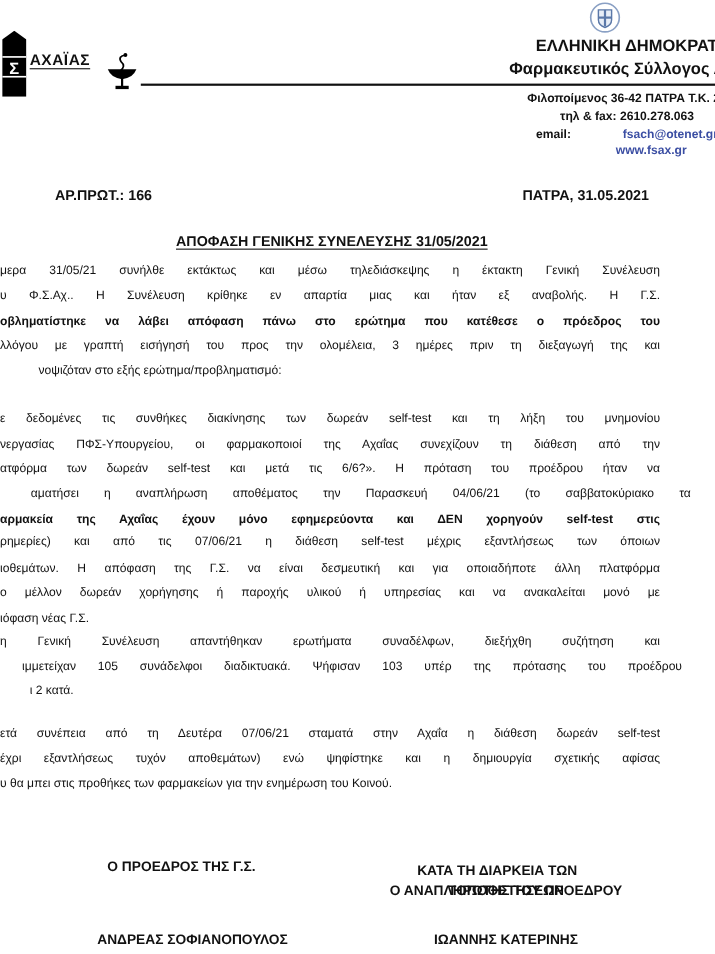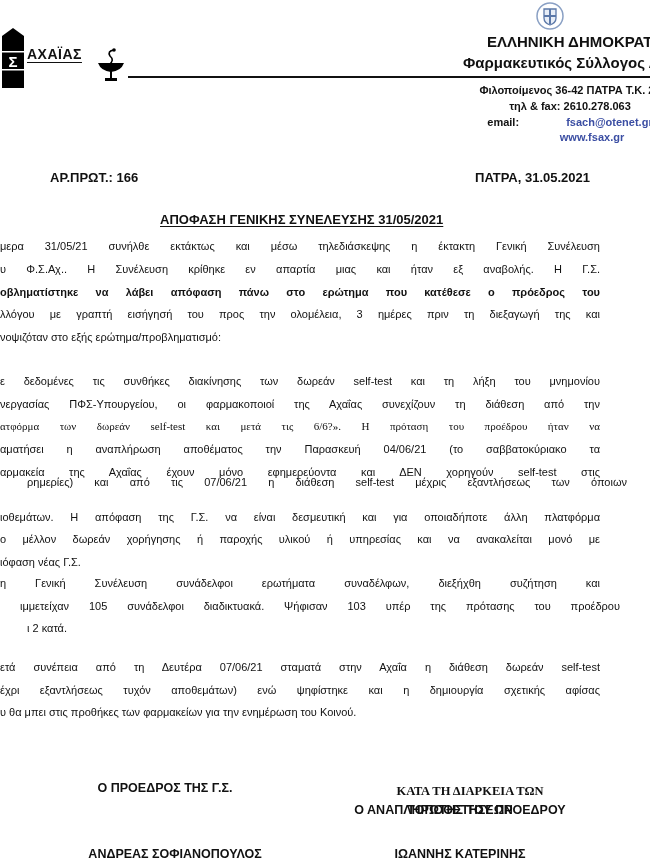--- a/index.html
+++ b/index.html
@@ -71,46 +71,46 @@
 
 <div id="prot" class="abs">ΑΡ.ΠΡΩΤ.: 166</div>
 <div id="place-date" class="abs">ΠΑΤΡΑ, 31.05.2021</div>
 <div id="doc-title" class="abs">ΑΠΟΦΑΣΗ ΓΕΝΙΚΗΣ ΣΥΝΕΛΕΥΣΗΣ 31/05/2021</div>
 
 <div>
   <div class="line" style="top:238px;">μερα 31/05/21 συνήλθε εκτάκτως και μέσω τηλεδιάσκεψης η έκτακτη Γενική Συνέλευση</div>
   <div class="line" style="top:261px;">υ Φ.Σ.Αχ.. Η Συνέλευση κρίθηκε εν απαρτία μιας και ήταν εξ αναβολής. Η Γ.Σ.</div>
   <div class="line" style="top:284px;font-weight:bold;">οβληματίστηκε να λάβει απόφαση πάνω στο ερώτημα που κατέθεσε ο πρόεδρος του</div>
   <div class="line" style="top:306px;">λλόγου με γραπτή εισήγησή του προς την ολομέλεια, 3 ημέρες πριν τη διεξαγωγή της και</div>
-  <div class="line last" style="top:329px;">νοψιζόταν στο εξής ερώτημα/προβληματισμό:</div>
+  <div class="line last" style="top:329px;padding-left:35px;">νοψιζόταν στο εξής ερώτημα/προβληματισμό:</div>
 </div>
 
 <div>
   <div class="line" style="top:373px;">ε δεδομένες τις συνθήκες διακίνησης των δωρεάν self-test και τη λήξη του μνημονίου</div>
   <div class="line" style="top:396px;">νεργασίας ΠΦΣ-Υπουργείου, οι φαρμακοποιοί της Αχαΐας συνεχίζουν τη διάθεση από την</div>
-  <div class="line" style="top:418px;font-family:Liberation Serif, serif;">ατφόρμα των δωρεάν self-test και μετά τις 6/6?». Η πρόταση του προέδρου ήταν να</div>
-  <div class="line" style="top:441px;">αματήσει η αναπλήρωση αποθέματος την Παρασκευή 04/06/21 (το σαββατοκύριακο τα</div>
-  <div class="line" style="top:464px;">αρμακεία της Αχαΐας έχουν μόνο εφημερεύοντα και ΔΕΝ χορηγούν self-test στις</div>
-  <div class="line" style="top:474px;padding-left:27px;">ρημερίες) και από τις 07/06/21 η διάθεση self-test μέχρις εξαντλήσεως των όποιων</div>
+  <div class="line" style="top:418px;">ατφόρμα των δωρεάν self-test και μετά τις 6/6?». Η πρόταση του προέδρου ήταν να</div>
+  <div class="line" style="top:441px;padding-left:28px;">αματήσει η αναπλήρωση αποθέματος την Παρασκευή 04/06/21 (το σαββατοκύριακο τα</div>
+  <div class="line" style="top:464px;font-weight:bold;">αρμακεία της Αχαΐας έχουν μόνο εφημερεύοντα και ΔΕΝ χορηγούν self-test στις</div>
+  <div class="line" style="top:484px;">ρημερίες) και από τις 07/06/21 η διάθεση self-test μέχρις εξαντλήσεως των όποιων</div>
   <div class="line" style="top:509px;">ιοθεμάτων. Η απόφαση της Γ.Σ. να είναι δεσμευτική και για οποιαδήποτε άλλη πλατφόρμα</div>
   <div class="line" style="top:531px;">ο μέλλον δωρεάν χορήγησης ή παροχής υλικού ή υπηρεσίας και να ανακαλείται μονό με</div>
   <div class="line last" style="top:554px;">ιόφαση νέας Γ.Σ.</div>
 </div>
 
 <div>
-  <div class="line" style="top:575px;">η Γενική Συνέλευση συνάδελφοι ερωτήματα συναδέλφων, διεξήχθη συζήτηση και</div>
+  <div class="line" style="top:575px;">η Γενική Συνέλευση απαντήθηκαν ερωτήματα συναδέλφων, διεξήχθη συζήτηση και</div>
   <div class="line" style="top:598px;padding-left:20px;">ιμμετείχαν 105 συνάδελφοι διαδικτυακά. Ψήφισαν 103 υπέρ της πρότασης του προέδρου</div>
   <div class="line last" style="top:620px;padding-left:27px;">ι 2 κατά.</div>
 </div>
 
 <div>
   <div class="line" style="top:659px;">ετά συνέπεια από τη Δευτέρα 07/06/21 σταματά στην Αχαΐα η διάθεση δωρεάν self-test</div>
   <div class="line" style="top:682px;">έχρι εξαντλήσεως τυχόν αποθεμάτων) ενώ ψηφίστηκε και η δημιουργία σχετικής αφίσας</div>
   <div class="line last" style="top:704px;">υ θα μπει στις προθήκες των φαρμακείων για την ενημέρωση του Κοινού.</div>
 </div>
 
 <div class="sig" style="left:70px; top:781px; width:190px;">Ο ΠΡΟΕΔΡΟΣ ΤΗΣ Γ.Σ.</div>
 <div class="sig" style="left:60px; top:847px; width:230px;">ΑΝΔΡΕΑΣ ΣΟΦΙΑΝΟΠΟΥΛΟΣ</div>
 
 <div class="sig" style="left:340px; top:803px; width:240px;">Ο ΑΝΑΠΛΗΡΩΤΗΣ ΤΟΥ ΠΡΟΕΔΡΟΥ</div>
-<div class="sig" style="left:350px; top:784px; width:240px;font-family:Liberation Serif, serif;">ΚΑΤΑ ΤΗ ΔΙΑΡΚΕΙΑ ΤΩΝ</div>
+<div class="sig" style="left:332px; top:784px; width:240px;">ΚΑΤΑ ΤΗ ΔΙΑΡΚΕΙΑ ΤΩΝ</div>
 <div class="sig" style="left:340px; top:803px; width:240px;">ΤΟΠΟΘΕΤΗΣΕΩΝ</div>
 <div class="sig" style="left:340px; top:847px; width:240px;">ΙΩΑΝΝΗΣ ΚΑΤΕΡΙΝΗΣ</div>
 
 </body></html>

